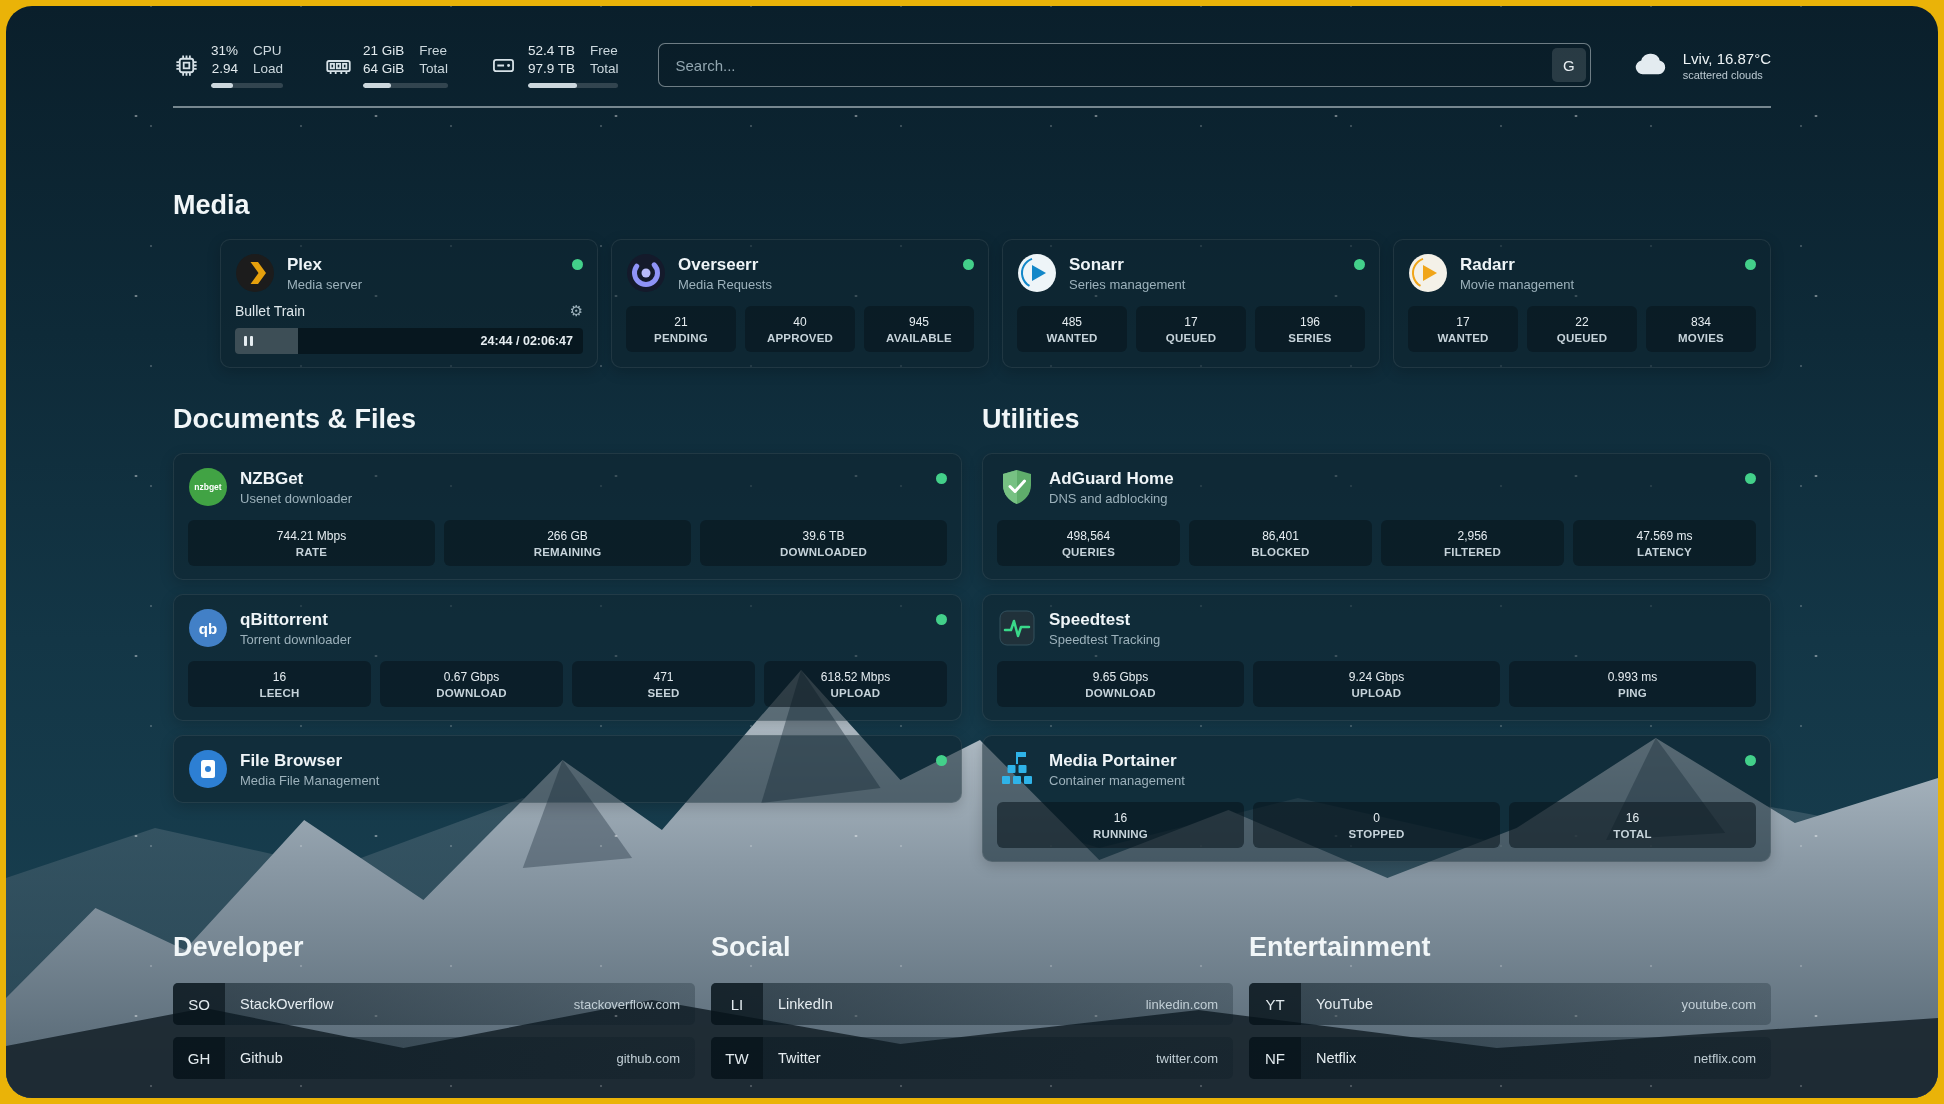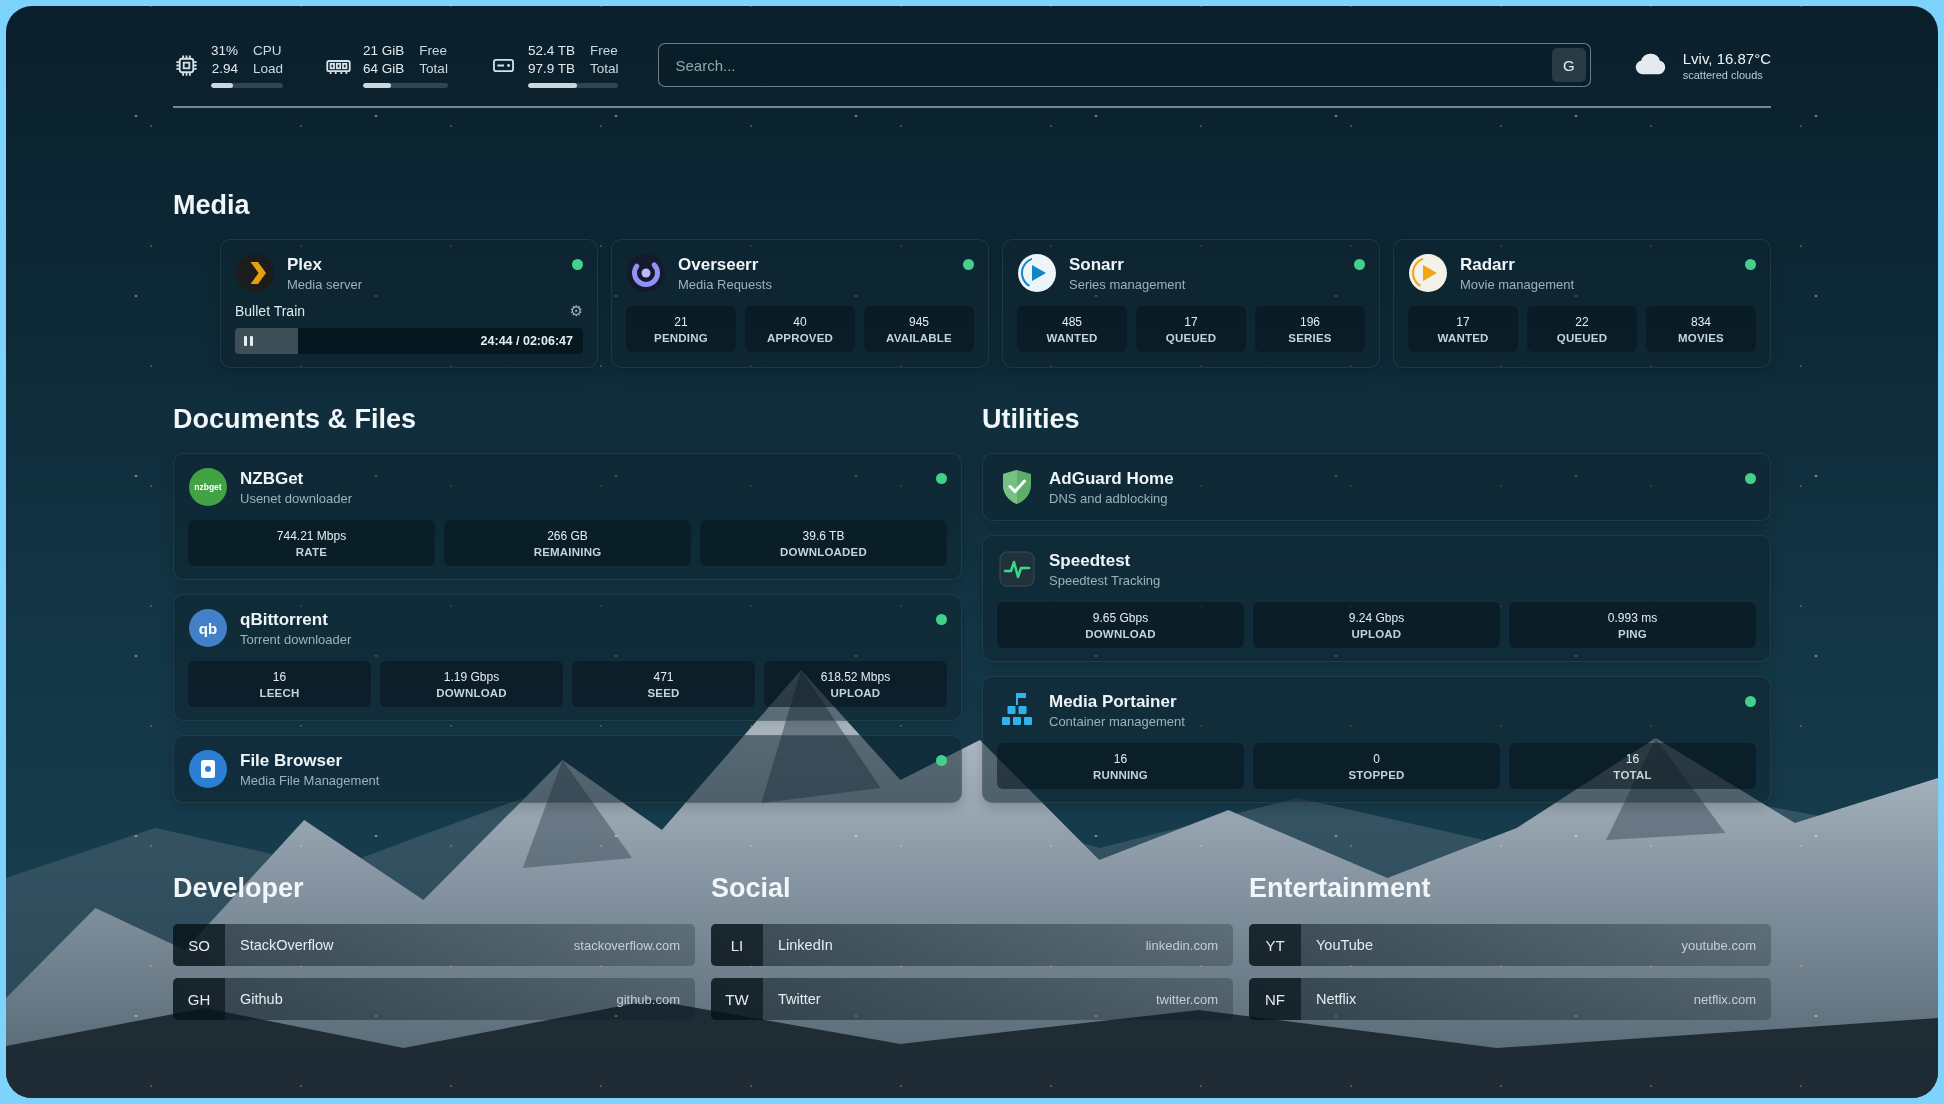--- a/index.html
+++ b/index.html
@@ -1,17 +1,17 @@
 <!DOCTYPE html>
 <html><head>
 <meta charset="utf-8">
 <style>
   * { margin:0; padding:0; box-sizing:border-box; }
   html,body { background:#000; width:1944px; height:1104px; font-family:"Liberation Sans", sans-serif; }
-  .frame { position:relative; width:1944px; height:1104px; background:#7dd3fc; }
+  .frame { position:relative; width:1944px; height:1104px; background:#eab308; }
   .screen { position:absolute; inset:6px; border-radius:26px; overflow:hidden;
             background:linear-gradient(180deg,#0a1f2b 0%,#0e2a38 30%,#133646 58%,#1a4253 100%); }
   .mountains { position:absolute; left:0; right:0; bottom:0; height:520px; z-index:1; }
   .mountains svg { width:100%; height:100%; display:block; }
   .flakes { position:absolute; inset:0; z-index:2; pointer-events:none;
             background-image:radial-gradient(rgba(255,255,255,.40) 1.2px, transparent 1.8px),
                              radial-gradient(rgba(255,255,255,.20) 1px, transparent 1.5px);
             background-size:240px 180px, 150px 120px; background-position:10px 20px, 70px 60px; }
   .content { position:relative; z-index:3; padding:0 167px; }
 
@@ -385,21 +385,21 @@
                 <span class="svc-desc">Torrent downloader</span>
               </div>
               <span class="dot"></span>
             </div>
             <div class="tiles">
               <div class="tile">
                 <div class="tile-v">16</div>
                 <div class="tile-l">LEECH</div>
               </div>
               <div class="tile">
-                <div class="tile-v">1.19 Gbps</div>
+                <div class="tile-v">0.67 Gbps</div>
                 <div class="tile-l">DOWNLOAD</div>
               </div>
               <div class="tile">
                 <div class="tile-v">471</div>
                 <div class="tile-l">SEED</div>
               </div>
               <div class="tile">
                 <div class="tile-v">618.52 Mbps</div>
                 <div class="tile-l">UPLOAD</div>
               </div>
@@ -435,20 +435,38 @@
                   <path d="M20 3L6 7v11c0 9 6 16 14 19z" fill="#77c183"></path>
                   <path d="M13 19.5l5 5 9.5-10.5" stroke="#ffffff" stroke-width="3" fill="none" stroke-linecap="round" stroke-linejoin="round"></path>
                 </svg>
               </span>
               <div class="head-text">
                 <span class="svc-name">AdGuard Home</span>
                 <span class="svc-desc">DNS and adblocking</span>
               </div>
               <span class="dot"></span>
             </div>
+            <div class="tiles">
+              <div class="tile">
+                <div class="tile-v">498,564</div>
+                <div class="tile-l">QUERIES</div>
+              </div>
+              <div class="tile">
+                <div class="tile-v">86,401</div>
+                <div class="tile-l">BLOCKED</div>
+              </div>
+              <div class="tile">
+                <div class="tile-v">2,956</div>
+                <div class="tile-l">FILTERED</div>
+              </div>
+              <div class="tile">
+                <div class="tile-v">47.569 ms</div>
+                <div class="tile-l">LATENCY</div>
+              </div>
+            </div>
           </div>
 
           <div class="card">
             <div class="card-head">
               <span class="icon-badge">
                 <svg viewBox="0 0 40 40">
                   <rect x="3" y="3" width="34" height="34" rx="7" fill="#20313a" stroke="#32505d"></rect>
                   <polyline points="8,22 14,22 17,13 21,28 24,19 32,19" stroke="#39d98a" stroke-width="2.5" fill="none" stroke-linejoin="round" stroke-linecap="round"></polyline>
                 </svg>
               </span>

